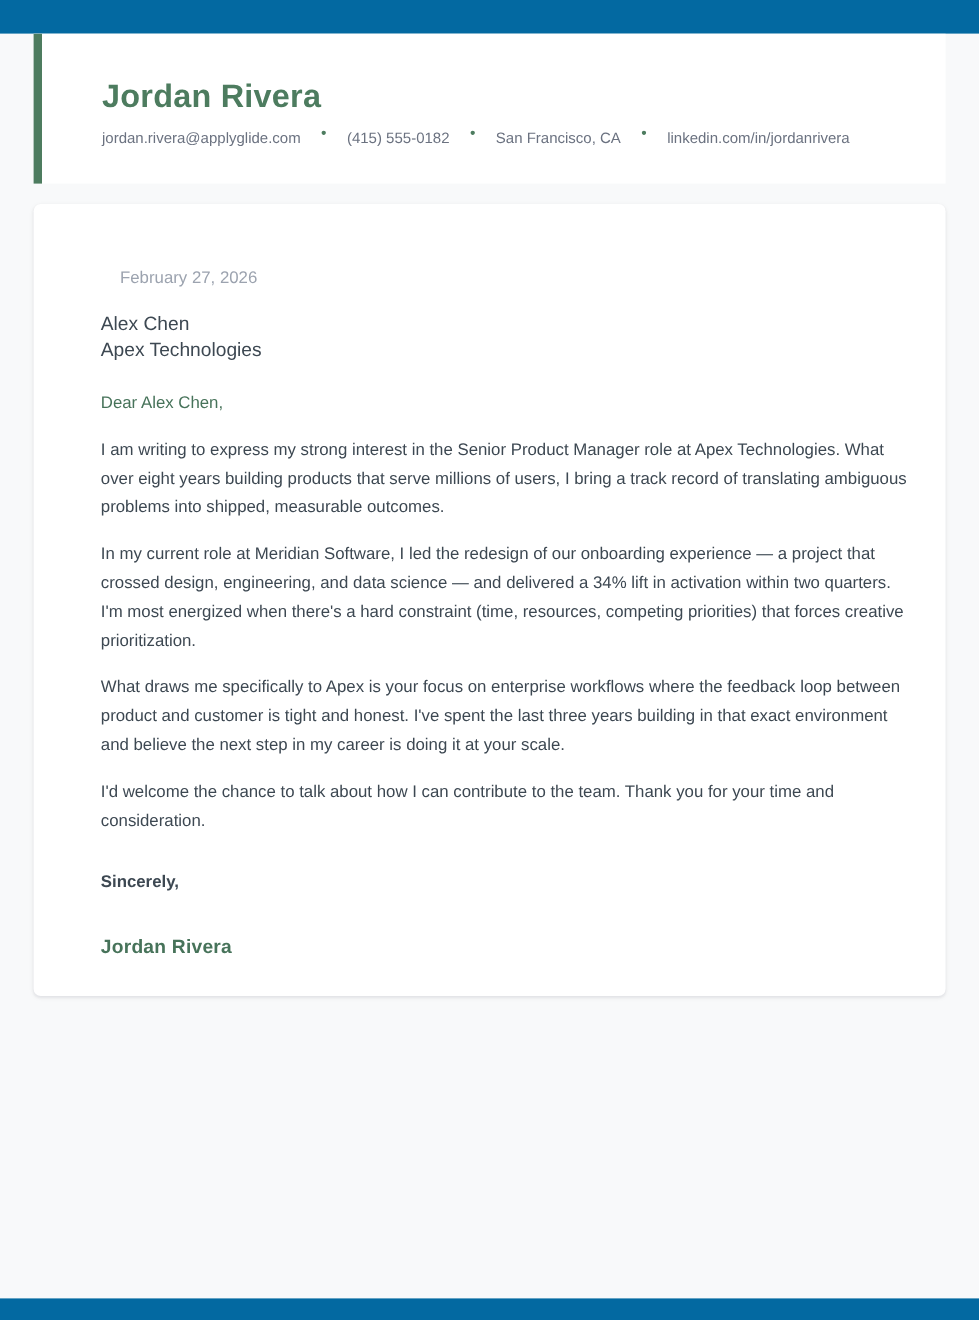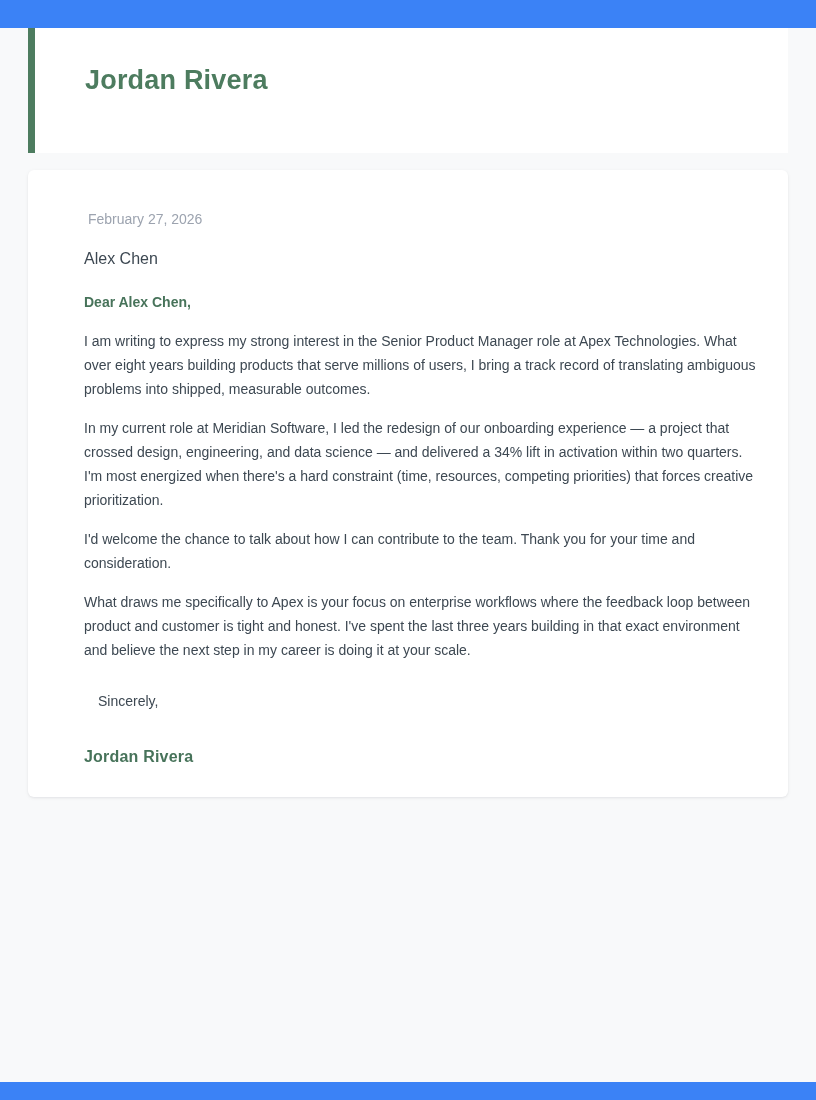--- a/index.html
+++ b/index.html
@@ -15,21 +15,21 @@
   html,body{margin:0;padding:0;}
   body{
     width:816px;height:1100px;
     background:#ffffff;
     font-family:"Liberation Sans","DejaVu Sans",sans-serif;
     -webkit-font-smoothing:antialiased;
   }
   .page{
     width:816px;height:1100px;
     padding-top:28px;
-    background:#3b82f6;
+    background:#0369a1;
     overflow:hidden;
   }
   .canvas{
     height:1054px;
     background:var(--page-gray);
     overflow:hidden;
   }
   .letter-header{
     margin:0 28px;
     height:125px;
@@ -59,83 +59,87 @@
     transform:translateY(-4px);
   }
   .letter-card{
     margin:17px 28px 0;
     background:var(--card-white);
     border-radius:6px;
     box-shadow:0 1px 2px rgba(16,24,40,.05),0 1px 4px rgba(16,24,40,.05);
     padding:35px 30px 28px 56px;
   }
   .letter-date{
-    margin:4px;
+    margin:16px;
     font-size:14px;
     line-height:21px;
     color:var(--muted-text);
   }
   .recipient-block{
     margin-top:18px;
     font-size:16px;
     line-height:21.5px;
     color:var(--body-text);
   }
   .salutation{
     margin:22px 0 16px;
     font-size:14px;
     line-height:21px;
-    font-weight:700;
+    font-weight:400;
     color:var(--accent-dark);
   }
   .body-para{
     margin:15px 0 0;
     font-size:14px;
     line-height:24px;
     color:var(--body-text);
   }
   .closing{
-    margin:29px 14px 0;
+    margin:29px 0 0;
     font-size:14px;
     line-height:21px;
-    font-weight:400;
+    font-weight:700;
     color:var(--body-text);
   }
   .signature{
     margin:33px 0 0;
     font-size:16px;
     line-height:24px;
     font-weight:700;
     color:var(--accent-dark);
     letter-spacing:.2px;
   }
 </style>
 </head>
 <body>
 
 <div class="page">
   <div class="canvas">
 
     <header class="letter-header">
       <h1 class="applicant-name">Jordan Rivera</h1>
+      <div class="contact-line">
+        <span>jordan.rivera@applyglide.com</span><span class="dot">•</span><span>(415) 555-0182</span><span class="dot">•</span><span>San Francisco, CA</span><span class="dot">•</span><span>linkedin.com/in/jordanrivera</span>
+      </div>
     </header>
 
     <main class="letter-card">
       <p class="letter-date">February 27, 2026</p>
 
       <div class="recipient-block">
         <div>Alex Chen</div>
+        <div>Apex Technologies</div>
       </div>
 
       <p class="salutation">Dear Alex Chen,</p>
 
       <p class="body-para">I am writing to express my strong interest in the Senior Product Manager role at Apex Technologies. What over eight years building products that serve millions of users, I bring a track record of translating ambiguous problems into shipped, measurable outcomes.</p>
       <p class="body-para">In my current role at Meridian Software, I led the redesign of our onboarding experience — a project that crossed design, engineering, and data science — and delivered a 34% lift in activation within two quarters. I'm most energized when there's a hard constraint (time, resources, competing priorities) that forces creative prioritization.</p>
+      <p class="body-para">What draws me specifically to Apex is your focus on enterprise workflows where the feedback loop between product and customer is tight and honest. I've spent the last three years building in that exact environment and believe the next step in my career is doing it at your scale.</p>
       <p class="body-para">I'd welcome the chance to talk about how I can contribute to the team. Thank you for your time and consideration.</p>
-      <p class="body-para">What draws me specifically to Apex is your focus on enterprise workflows where the feedback loop between product and customer is tight and honest. I've spent the last three years building in that exact environment and believe the next step in my career is doing it at your scale.</p>
 
       <p class="closing">Sincerely,</p>
 
       <p class="signature">Jordan Rivera</p>
     </main>
 
   </div>
 </div>
 
 </body></html>

